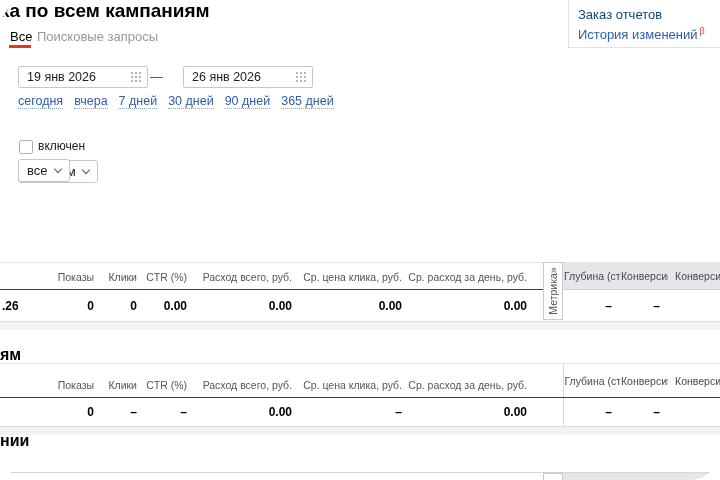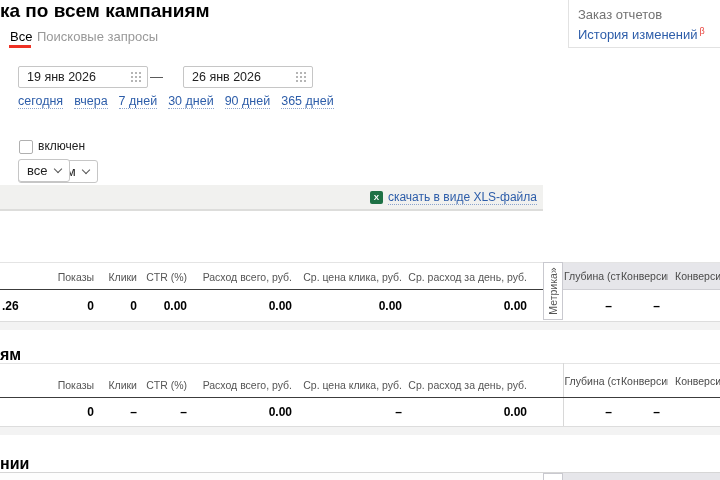--- a/index.html
+++ b/index.html
@@ -1,17 +1,17 @@
 <!DOCTYPE html>
 <html><head>
 <meta charset="utf-8">
 <style>
   html,body{margin:0;padding:0;background:#fff;}
   #canvas{position:relative;width:720px;height:480px;overflow:hidden;background:#fff;
-          font-family:"Liberation Sans","DejaVu Sans",sans-serif;color:#222;}
+          font-family:"Liberation Sans","DejaVu Sans",sans-serif;color:#222;border-radius:30px;}
   
   .page-title{position:absolute;left:0;top:0;font-size:19px;font-weight:bold;color:#000;white-space:nowrap;}
   
   .tab-all{position:absolute;left:10px;top:29px;font-size:13px;color:#000;cursor:pointer;}
   .tab-underline{position:absolute;left:9px;top:45px;width:22px;height:3px;background:#ef3124;}
   .tab-search{position:absolute;left:37px;top:29px;font-size:13px;color:#999;cursor:pointer;}
   
   .datewrap{position:absolute;top:66px;height:36px;}
   .datewrap input{width:100%;height:22px;box-sizing:border-box;border:1px solid #c6c6c6;border-radius:2px;
                   padding:0 22px 0 8px;font:12.5px "Liberation Sans",sans-serif;color:#222;background:#fff;outline:none;}
@@ -35,21 +35,21 @@
   
   .xlsbar{position:absolute;left:0;top:185px;width:543px;height:26px;background:#f1f1ef;border-bottom:2px solid #dddddb;box-sizing:border-box;}
   .xlslink{position:absolute;right:6px;top:5px;display:flex;align-items:center;gap:5px;cursor:pointer;text-decoration:none;}
   .xlicon{width:13px;height:13px;background:#1e7145;border-radius:2px;color:#fff;font-size:8px;font-weight:bold;
           display:flex;align-items:center;justify-content:center;}
   .xlicon::before{content:"X";}
   .xlstext{font-size:12px;color:#2d5da9;border-bottom:1px dotted #8ba3cc;}
   
   .card-vline{position:absolute;left:568px;top:0;width:1px;height:48px;background:#e2e2e2;}
   .card-hline{position:absolute;left:568px;top:47px;width:152px;height:1px;background:#e2e2e2;}
-  .hlink1{position:absolute;left:578px;top:7px;font-size:13px;color:#737373;cursor:pointer;}
+  .hlink1{position:absolute;left:578px;top:7px;font-size:13px;color:#0c4a6e;cursor:pointer;}
   .hlink2{position:absolute;left:578px;top:26px;font-size:13px;color:#2d5da9;cursor:pointer;}
   .hbadge{font-size:9px;color:#e8453f;vertical-align:super;margin-left:2px;}
   
   table.stats{position:absolute;left:0;border-collapse:collapse;table-layout:fixed;width:734px;border-top:1px solid #e4e4e4;}
   .t1{top:262px;} .t2{top:363px;}
   th{font-weight:normal;}
   .hc{font-size:10.5px;color:#555;text-align:right;padding:0 3px 6px 0;vertical-align:bottom;
       border-bottom:1px solid #3c3c3c;white-space:nowrap;overflow:hidden;}
   .hsp{border-bottom:1px solid #3c3c3c;}
   .mg{background:#e6e6ea;text-align:center;border-bottom:1px solid #cfcfd4;font-size:10.5px;color:#4a4a4a;
@@ -63,21 +63,21 @@
   .r-head1{height:27px;} .r-body1{height:32px;}
   .r-head2{height:34px;} .r-body2{height:29px;}
   .strip{position:absolute;left:0;width:720px;height:9px;background:#f3f3f3;border-top:1px solid #ddd;box-sizing:border-box;}
   .strip1{top:321px;} .strip2{top:426px;}
   
   .metrika-tab{position:absolute;left:543px;top:262px;width:20px;height:58px;background:#fff;border:1px solid #c9c9cf;
                box-sizing:border-box;display:flex;align-items:center;justify-content:center;cursor:pointer;}
   .metrika-tab span{display:block;transform:rotate(-90deg);white-space:nowrap;font-size:10.5px;color:#555;}
   
   .sec-title{position:absolute;left:0;font-size:16px;font-weight:bold;color:#000;white-space:nowrap;}
-  .sec2{top:346px;} .sec3{top:455px;}
+  .sec2{top:346px;} .sec3{top:432px;}
   
   .b-line{position:absolute;left:0;top:472px;width:720px;height:1px;background:#d6d6d6;}
   .b-left{position:absolute;left:0;top:473px;width:543px;height:7px;background:#fdfdfd;}
   .b-box{position:absolute;left:543px;top:473px;width:20px;height:7px;background:#fff;border:1px solid #c9c9cf;border-bottom:none;box-sizing:border-box;}
   .b-right{position:absolute;left:563px;top:473px;width:157px;height:7px;background:#e6e6ea;}
 </style>
 </head>
 <body>
 
 <div id="canvas">
@@ -117,26 +117,20 @@
   </div>
 
   <span class="cb"></span>
   <span class="cb-label">включен</span>
 
   <div class="select sel-status">
     <span>все</span>
     <i class="caret"></i>
   </div>
 
-  <div class="xlsbar">
-    <a class="xlslink">
-      <span class="xlicon"></span>
-      <span class="xlstext">скачать в виде XLS-файла</span>
-    </a>
-  </div>
 
   <div class="card-vline"></div>
   <div class="card-hline"></div>
   <a class="hlink1">Заказ отчетов</a>
   <a class="hlink2"><span>История изменений</span><span class="hbadge">β</span></a>
 
   <table class="stats t1">
     <colgroup>
       <col style="width:45px">
         <col style="width:52px">

